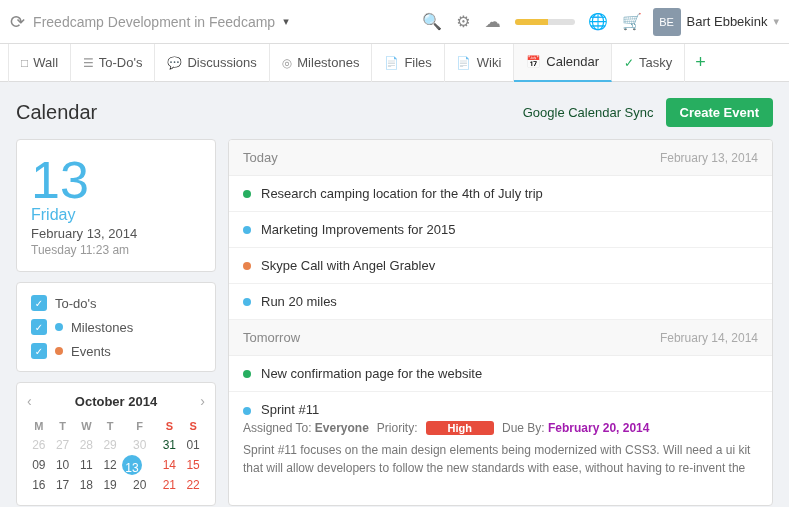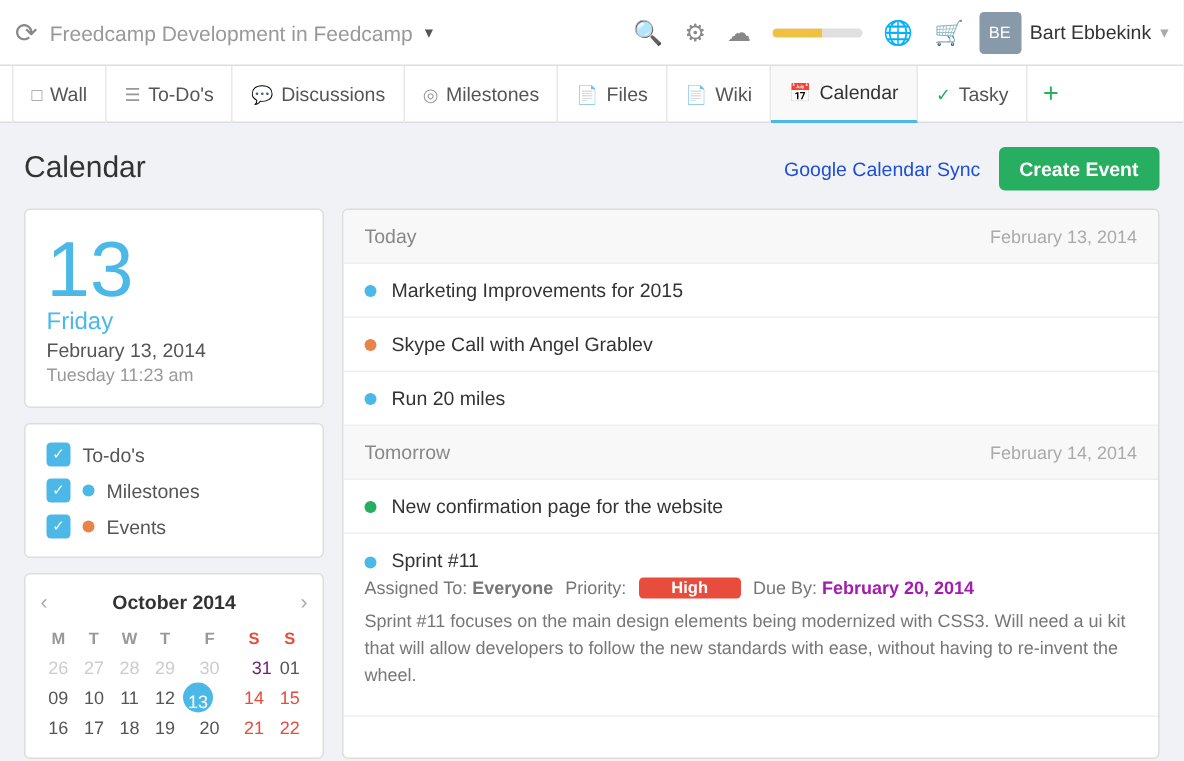--- a/index.html
+++ b/index.html
@@ -53,21 +53,21 @@
     .tab-item.active { color: #333; border-bottom: 2px solid #4cb8e8; background: #f9f9f9; }
     .tab-icon { font-size: 12px; color: #999; }
     .tab-item.active .tab-icon { color: #4cb8e8; }
     .tab-add { padding: 0 10px; color: #27ae60; font-size: 18px; cursor: pointer; }
 
     
     .main-content { padding: 16px; display: flex; flex-direction: column; gap: 12px; }
     .page-header { display: flex; align-items: center; justify-content: space-between; }
     .page-title { font-size: 20px; font-weight: 300; color: #333; }
     .page-header-actions { display: flex; align-items: center; gap: 12px; }
-    .google-sync { color: #1d4ed8; font-size: 13px; cursor: pointer; }
+    .google-sync { color: #14532d; font-size: 13px; cursor: pointer; }
     .create-event-btn {
       background: #27ae60;
       color: #fff;
       border: none;
       padding: 7px 14px;
       border-radius: 4px;
       font-size: 13px;
       cursor: pointer;
       font-weight: 600;
     }
@@ -115,21 +115,21 @@
       border-radius: 4px;
       padding: 10px;
     }
     .mini-cal-header { display: flex; align-items: center; justify-content: space-between; margin-bottom: 8px; }
     .mini-cal-title { font-size: 13px; font-weight: 600; color: #333; }
     .mini-cal-nav { color: #aaa; cursor: pointer; font-size: 14px; }
     .mini-cal-grid { width: 100%; border-collapse: collapse; }
     .mini-cal-grid th { font-size: 11px; color: #999; font-weight: 600; text-align: center; padding: 3px 0; }
     .mini-cal-grid td { font-size: 12px; text-align: center; padding: 3px 0; color: #555; cursor: pointer; }
     .mini-cal-grid td.other-month { color: #ccc; }
-    .mini-cal-grid td.saturday { color: #701a75; text-align: right; }
+    .mini-cal-grid td.saturday { color: #14532d; }
 
     
     .right-panel {
       flex: 1;
       background: #fff;
       border: 1px solid #ddd;
       border-radius: 4px;
       overflow: hidden;
     }
     .event-section-header {
@@ -329,20 +329,24 @@
     </div>
 
     <div class="right-panel">
       <div class="scrollbar-area">
 
         <div class="event-section-header">
           <span class="event-section-title">Today</span>
           <span class="event-section-date">February 13, 2014</span>
         </div>
         <div class="event-item">
+          <div class="event-dot" style="background:#27ae60;"></div>
+          <span class="event-title">Research camping location for the 4th of July trip</span>
+        </div>
+        <div class="event-item">
           <div class="event-dot" style="background:#4cb8e8;"></div>
           <span class="event-title">Marketing Improvements for 2015</span>
         </div>
         <div class="event-item">
           <div class="event-dot" style="background:#e8834c;"></div>
           <span class="event-title">Skype Call with Angel Grablev</span>
         </div>
         <div class="event-item">
           <div class="event-dot" style="background:#4cb8e8;"></div>
           <span class="event-title">Run 20 miles</span>

